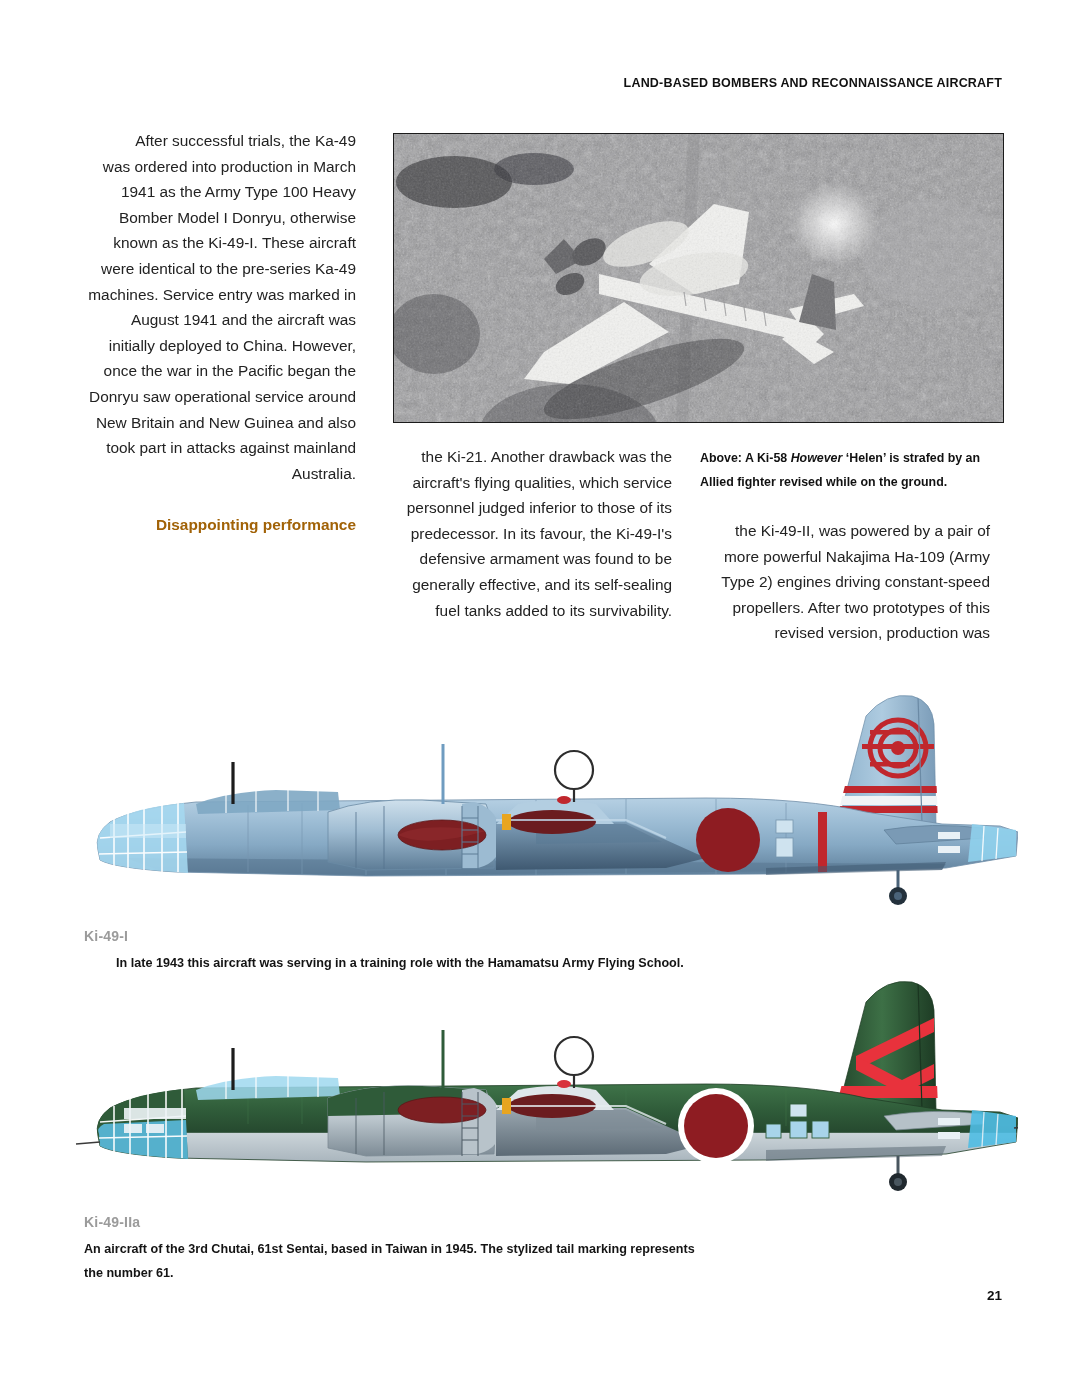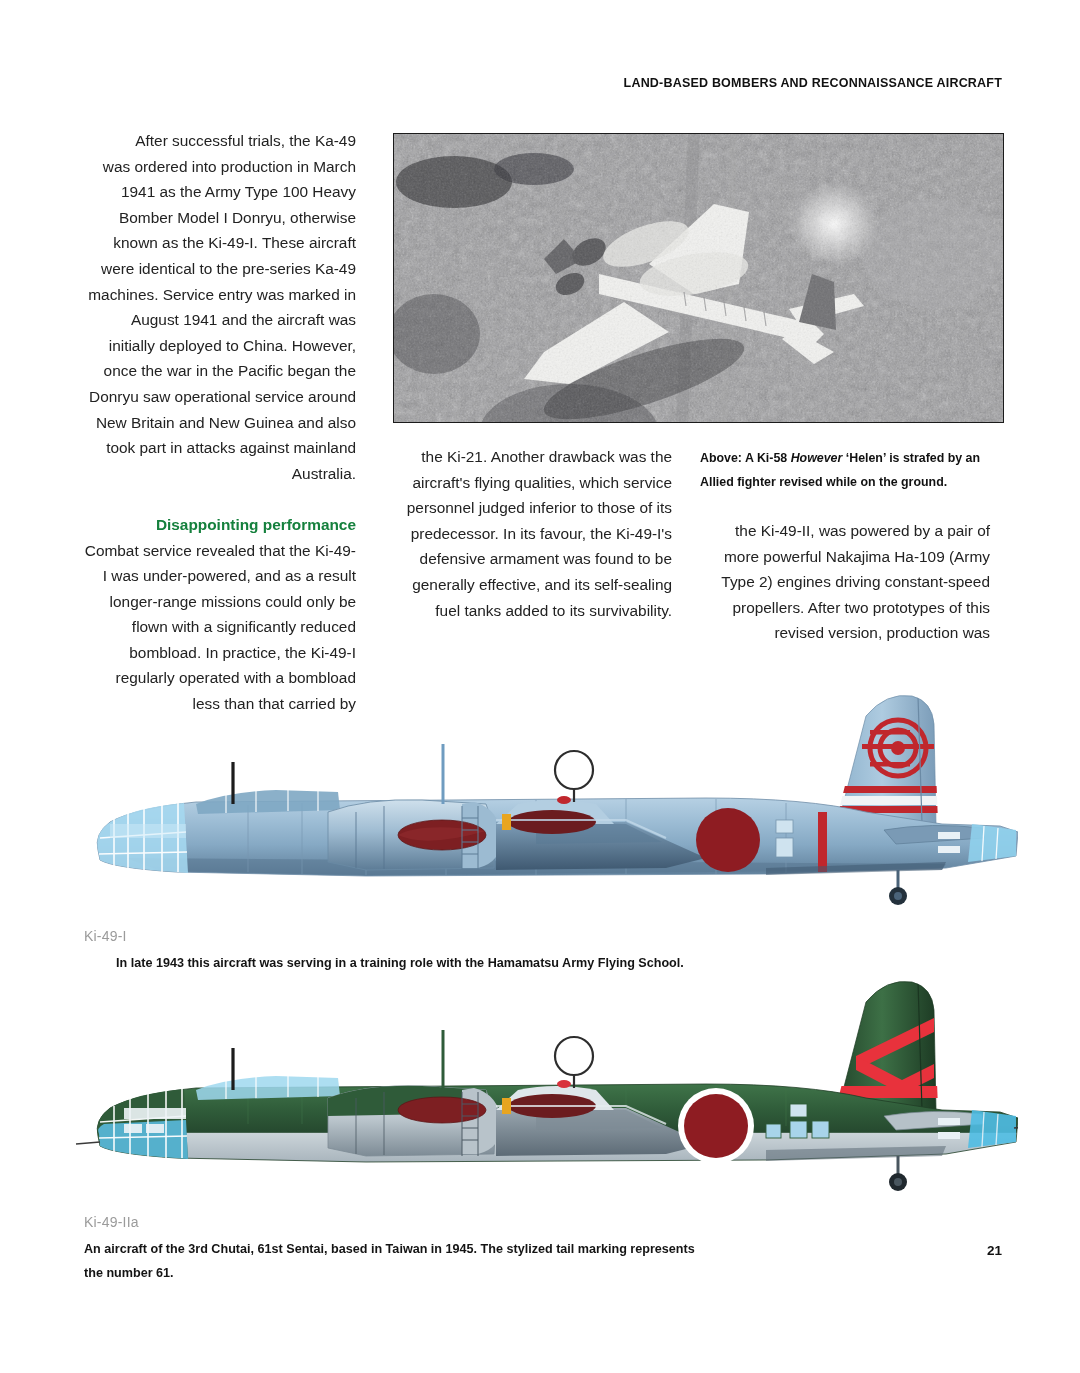--- a/index.html
+++ b/index.html
@@ -39,21 +39,21 @@
   .col p { margin: 0; text-align: right; }
   .col p.indent { text-indent: 26px; }
 
   #col1 { left: 84px; top: 128px;  width: 272px; }
   #col2 { left: 392px; top: 444px; width: 280px; }
   #col3 { left: 700px; top: 518px; width: 290px; }
 
   .subhead {
     font-size: 15.4px;
     font-weight: bold;
-    color: #15803d;
+    color: #a16207;
     margin: 0 0 0 0;
     line-height: 25.6px;
   }
   .gap { height: 25.6px; }
 
   
   .photo-frame {
     position: absolute;
     left: 393px;
     top: 133px;
@@ -83,21 +83,21 @@
     position: absolute;
   }
   #profile1 { left: 66px; top: 672px; width: 952px; height: 248px; }
   #profile2 { left: 66px; top: 958px; width: 952px; height: 248px; }
   .profile svg { display: block; width: 100%; height: 100%; }
 
   .profile-title {
     position: absolute;
     left: 84px;
     font-size: 14px;
-    font-weight: normal;
+    font-weight: bold;
     color: #9b9b9b;
     letter-spacing: 0.2px;
   }
   .profile-desc {
     position: absolute;
     left: 84px;
     font-size: 12.6px;
     font-weight: bold;
     line-height: 24px;
     color: #141414;
@@ -105,21 +105,21 @@
   }
   #title1 { top: 928px; }
   #desc1  { top: 951px; margin-left: 32px; }
   #title2 { top: 1214px; }
   #desc2  { top: 1237px; }
 
   
   .folio {
     position: absolute;
     right: 78px;
-    top: 1243px;
+    top: 1288px;
     font-size: 13.5px;
     font-weight: bold;
     color: #111111;
   }
 </style>
 </head>
 <body>
 
 <div class="running-head">LAND-BASED BOMBERS AND RECONNAISSANCE AIRCRAFT</div>
 
@@ -200,21 +200,20 @@
 </div>
 
 <div class="photo-caption">
   <span>Above: A Ki-58 </span><i>However</i><span> ‘Helen’ is strafed by an Allied fighter revised while on the ground.</span>
 </div>
 
 <div class="col" id="col1">
   <p class="indent">After successful trials, the Ka-49 was ordered into production in March 1941 as the Army Type 100 Heavy Bomber Model I Donryu, otherwise known as the Ki-49-I. These aircraft were identical to the pre-series Ka-49 machines. Service entry was marked in August 1941 and the aircraft was initially deployed to China. However, once the war in the Pacific began the Donryu saw operational service around New Britain and New Guinea and also took part in attacks against mainland Australia.</p>
   <div class="gap"></div>
   <p class="subhead">Disappointing performance</p>
-  <p>Combat service revealed that the Ki-49-I was under-powered, and as a result longer-range missions could only be flown with a significantly reduced bombload. In practice, the Ki-49-I regularly operated with a bombload less than that carried by</p>
 </div>
 
 <div class="col" id="col2">
   <p>the Ki-21. Another drawback was the aircraft's flying qualities, which service personnel judged inferior to those of its predecessor. In its favour, the Ki-49-I's defensive armament was found to be generally effective, and its self-sealing fuel tanks added to its survivability.</p>
 </div>
 
 <div class="col" id="col3">
   <p>the Ki-49-II, was powered by a pair of more powerful Nakajima Ha-109 (Army Type 2) engines driving constant-speed propellers. After two prototypes of this revised version, production was</p>
 </div>
 

